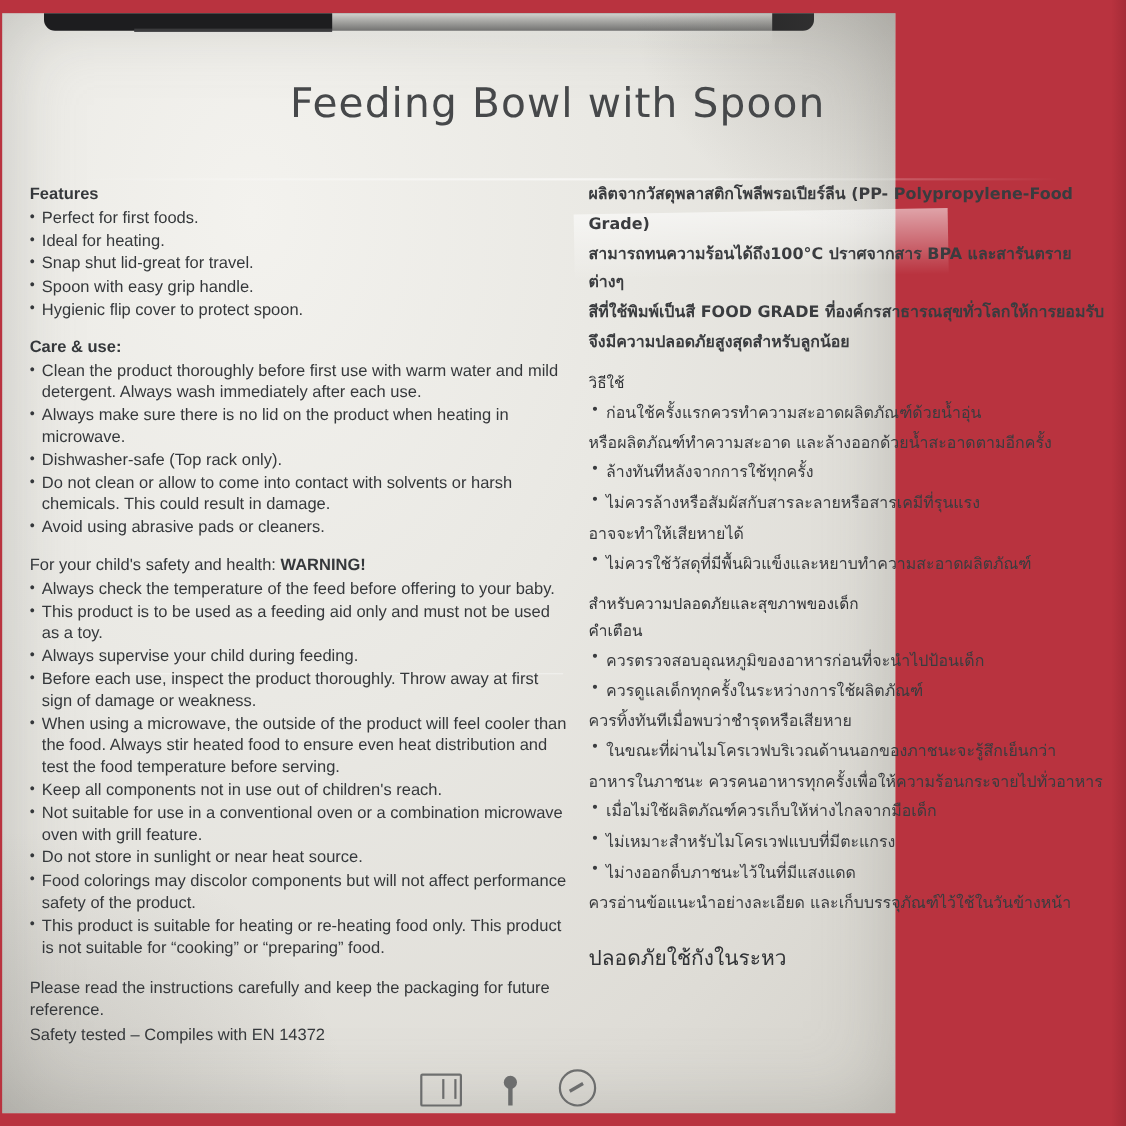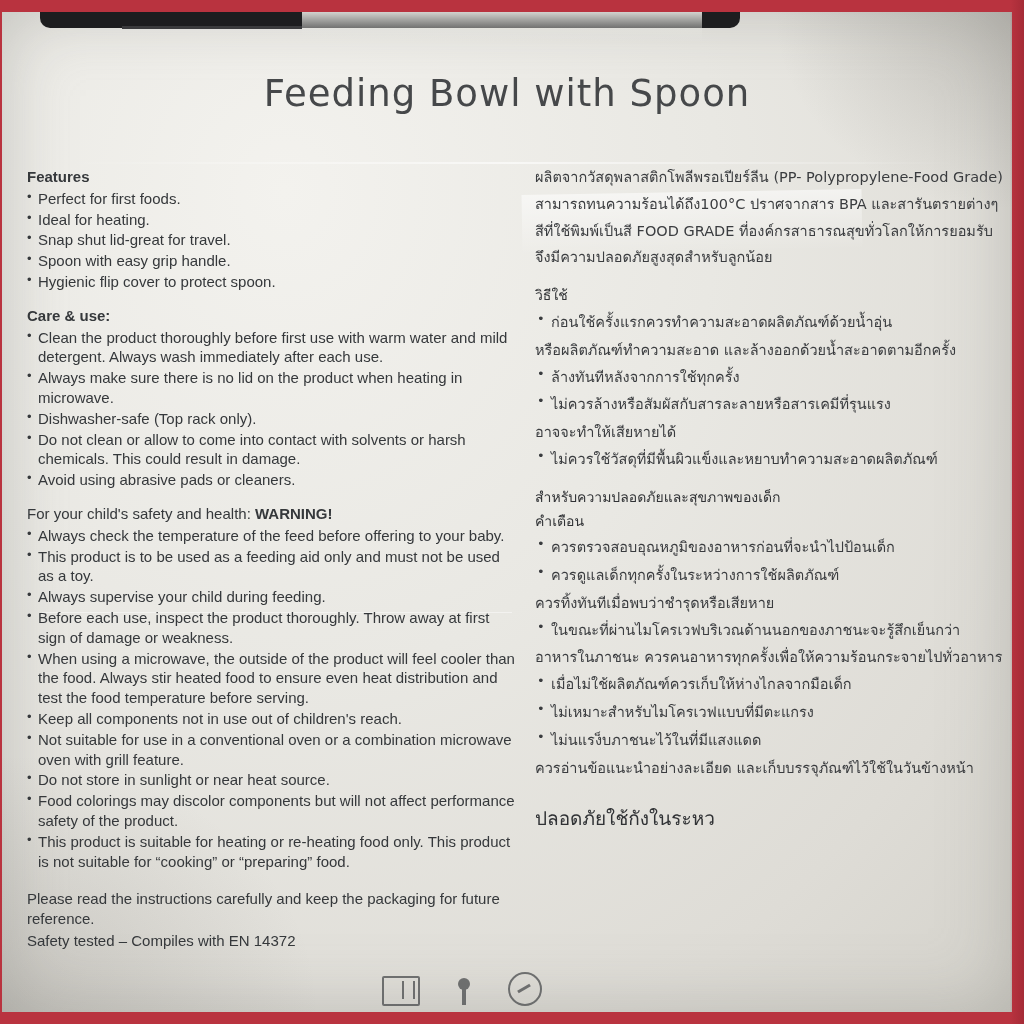--- a/index.html
+++ b/index.html
@@ -18,21 +18,21 @@
     width: 1024px;
     height: 1024px;
     background: #b9333f;
     overflow: hidden;
   }
   
   .card {
     position: absolute;
     left: 2px;
     top: 12px;
-    width: 1010px;
+    width: 812px;
     height: 1000px;
     background:
       radial-gradient(ellipse at 28% 18%, #f3f2ee 0%, #e9e8e3 42%, #dedcd6 78%, #d4d2cb 100%);
     box-shadow: inset 0 0 70px rgba(120,120,115,0.35);
   }
   
   .crease {
     position: absolute;
     background: rgba(255,255,255,0.55);
     pointer-events: none;
@@ -123,21 +123,21 @@
     line-height: 1.85;
     color: #3a3c3f;
   }
   .thai-head {
     font-family: "DejaVu Sans", sans-serif;
     font-size: 14px;
     margin-top: 14px;
     margin-bottom: 2px;
     color: #303235;
   }
-  .thai-block { margin-bottom: 8px; }
+  .thai-block { margin-bottom: 8px; font-weight: bold; }
   ul.thai-bullets {
     list-style: none;
     margin: 0;
     padding: 0;
   }
   ul.thai-bullets li {
     position: relative;
     padding-left: 16px;
     margin-bottom: 1px;
   }
@@ -314,21 +314,21 @@
           <li>ควรดูแลเด็กทุกครั้งในระหว่างการใช้ผลิตภัณฑ์</li>
         </ul>
         <div>ควรทิ้งทันทีเมื่อพบว่าชำรุดหรือเสียหาย</div>
         <ul class="thai-bullets">
           <li>ในขณะที่ผ่านไมโครเวฟบริเวณด้านนอกของภาชนะจะรู้สึกเย็นกว่า</li>
         </ul>
         <div>อาหารในภาชนะ ควรคนอาหารทุกครั้งเพื่อให้ความร้อนกระจายไปทั่วอาหาร</div>
         <ul class="thai-bullets">
           <li>เมื่อไม่ใช้ผลิตภัณฑ์ควรเก็บให้ห่างไกลจากมือเด็ก</li>
           <li>ไม่เหมาะสำหรับไมโครเวฟแบบที่มีตะแกรง</li>
-          <li>ไม่นแรง็บภาชนะไว้ในที่มีแสงแดด</li>
+          <li>ไม่างออกด็บภาชนะไว้ในที่มีแสงแดด</li>
         </ul>
         <div>ควรอ่านข้อแนะนำอย่างละเอียด และเก็บบรรจุภัณฑ์ไว้ใช้ในวันข้างหน้า</div>
       </div>
 
       <div class="thai-footer">ปลอดภัยใช้กังในระหว</div>
     </div>
 
     <div class="icons">
       <div class="icon-box"></div>
       <div class="icon-spoon"></div>

